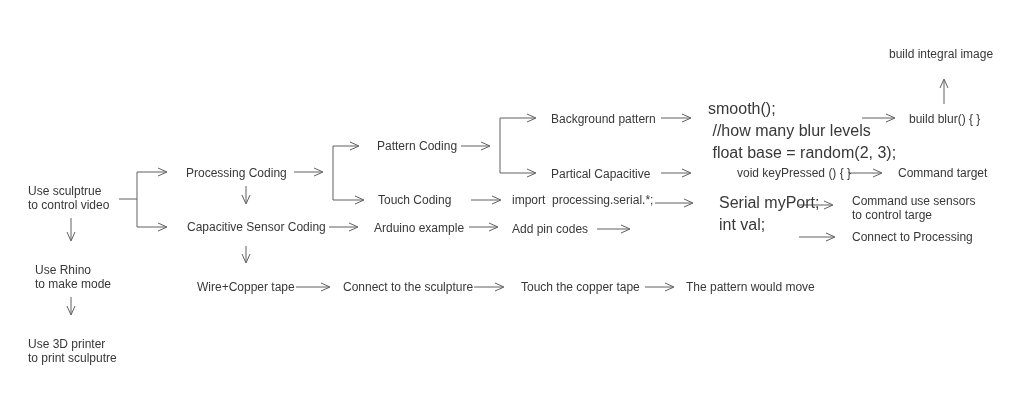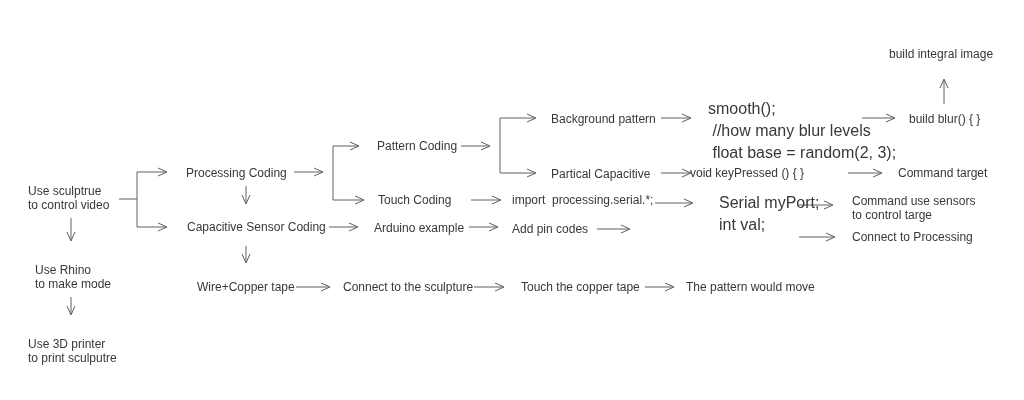--- a/index.html
+++ b/index.html
@@ -91,21 +91,21 @@
 
   <div class="node" style="left:551px;top:112px">Background pattern</div>
   <div class="node" style="left:551px;top:167px">Partical Capacitive</div>
   <div class="node" style="left:512px;top:193px">import  processing.serial.*;</div>
   <div class="node" style="left:512px;top:222px">Add pin codes</div>
   <div class="node" style="left:521px;top:280px">Touch the copper tape</div>
 
   <div class="node code" style="left:708px;top:98px">smooth();
  //how many blur levels
  float base = random(2, 3);</div>
-  <div class="node" style="left:690px;top:166px">void keyPressed () { }</div>
+  <div class="node" style="left:737px;top:166px">void keyPressed () { }</div>
   <div class="node code" style="left:719px;top:192px">Serial myPort;
 int val;</div>
   <div class="node" style="left:686px;top:280px">The pattern would move</div>
 
   <div class="node" style="left:909px;top:112px">build blur() { }</div>
   <div class="node" style="left:889px;top:47px">build integral image</div>
   <div class="node" style="left:898px;top:166px">Command target</div>
   <div class="node" style="left:852px;top:194px">Command use sensors
 to control targe</div>
   <div class="node" style="left:852px;top:230px">Connect to Processing</div>

